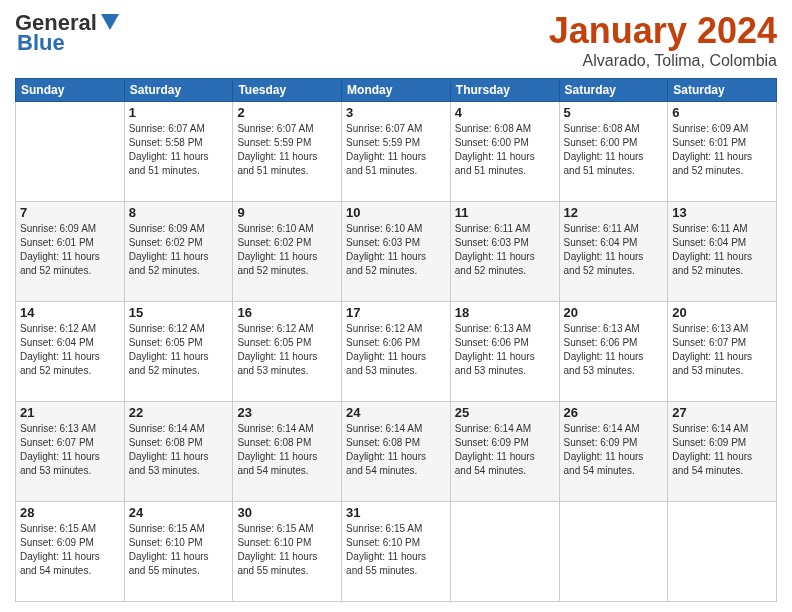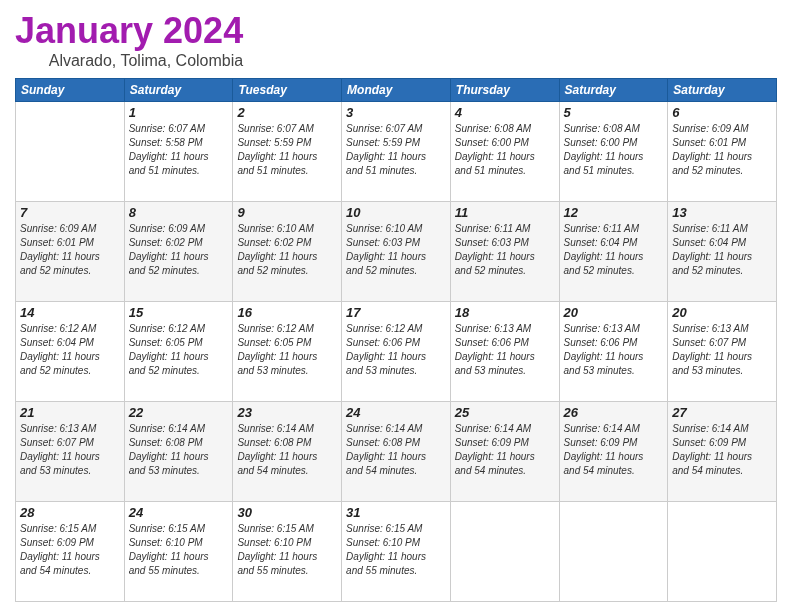--- a/index.html
+++ b/index.html
@@ -27,34 +27,33 @@
       display: flex;
       flex-direction: column;
       align-items: flex-start;
     }
     .title-block {
       text-align: right;
     }
     .month-title {
       font-size: 36px;
       font-weight: bold;
-      color: #a21caf;
+      color: #c2410c;
     }
     .location-title {
       font-size: 16px;
       color: #444;
       text-align: right;
     }
     .calendar {
       flex: 1;
       border: 1px solid #ccc;
       border-collapse: collapse;
       width: 100%;
       table-layout: fixed;
-      font-style: italic;
     }
     .calendar th {
       background: #2a6db5;
       color: #fff;
       font-size: 12px;
       font-weight: bold;
       padding: 4px 5px;
       border: 1px solid #1a5a9a;
       text-align: left;
     }
@@ -81,20 +80,31 @@
     .empty { background: #f9f9f9; }
     tr:nth-child(odd) td { background-color: #fff; }
     tr:nth-child(even) td { background-color: #f5f5f5; }
     .calendar thead tr th { background: #2a6db5; }
   </style>
 </head>
 <body>
 
 <div class="page">
   <div class="header">
+    <div class="logo">
+      <div style="display:flex; align-items:center;">
+        <span style="font-size:22px; font-weight:bold; color:#333;">General</span>
+        <div style="position:relative; display:inline-block; margin-left:2px;">
+          <svg width="22" height="22" viewBox="0 0 22 22">
+            <polygon points="2,4 20,4 11,20" fill="#2a6db5"></polygon>
+          </svg>
+        </div>
+      </div>
+      <div style="font-size:22px; font-weight:bold; color:#2a6db5; margin-top:-6px; margin-left:2px;">Blue</div>
+    </div>
     <div class="title-block">
       <div class="month-title">January 2024</div>
       <div class="location-title">Alvarado, Tolima, Colombia</div>
     </div>
   </div>
 
   <table class="calendar">
     <thead>
       <tr>
         <th>Sunday</th>

